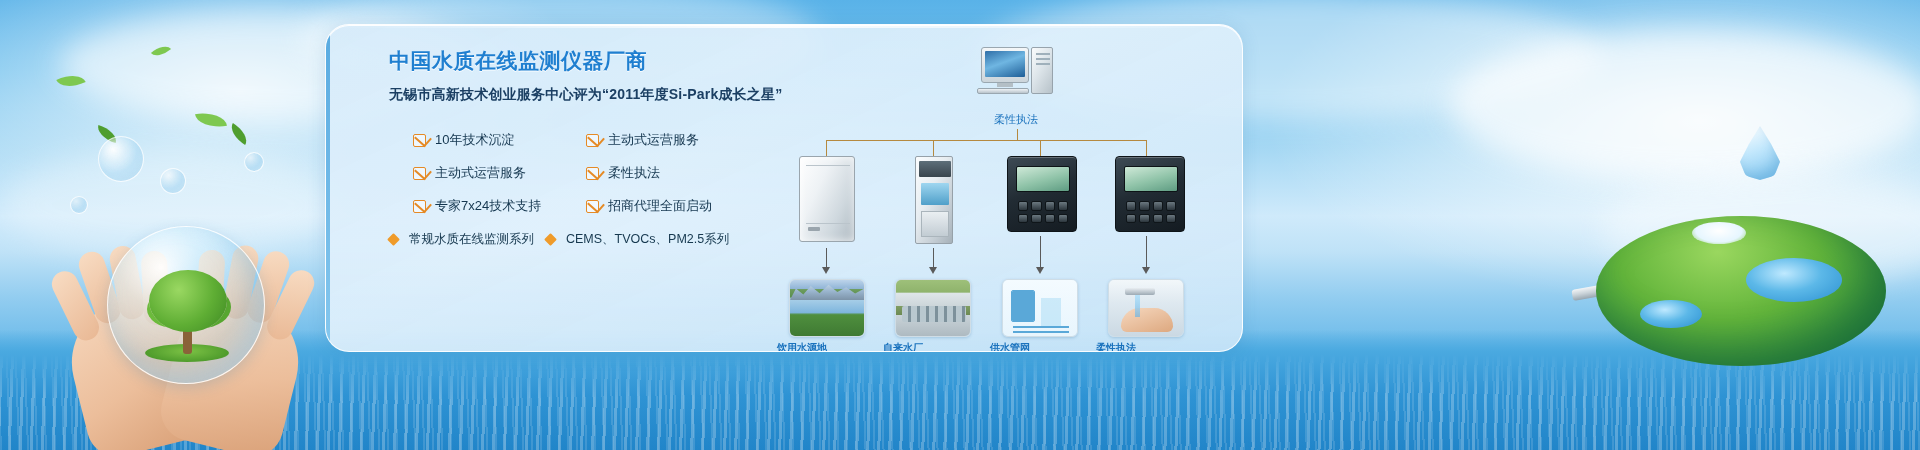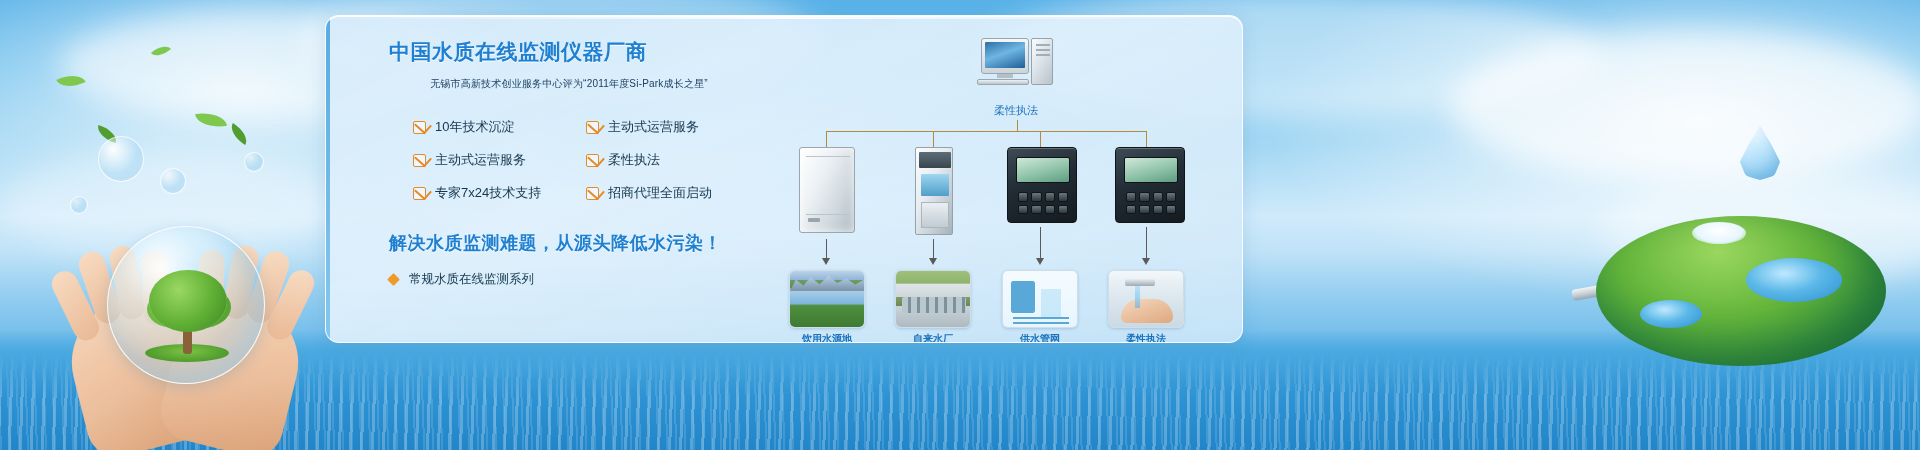--- a/index.html
+++ b/index.html
@@ -106,22 +106,22 @@
     background:linear-gradient(180deg,#f2f4f6 0%,#c9d2d8 50%,#98a6b0 100%);
     border-radius:3px; transform:rotate(-10deg);
   }
   .pipe::after{
     content:""; position:absolute; right:-7px; top:-2px; width:10px; height:15px;
     background:linear-gradient(180deg,#e8edf1,#9fadb7); border-radius:2px;
   }
 
   
   .panel {
-    position:absolute; left:325px; top:15px; width:918px; height:328px;
-    border-radius:14px;
+    position:absolute; left:325px; top:24px; width:918px; height:328px;
+    border-radius:24px;
     background:linear-gradient(155deg, rgba(214,235,250,.92) 0%, rgba(226,241,252,.90) 40%, rgba(208,232,249,.88) 100%);
     border:1px solid rgba(255,255,255,.9);
     box-shadow:0 2px 18px rgba(40,110,170,.16), inset 0 1px 0 rgba(255,255,255,.95);
     overflow:hidden;
   }
   .panel::before{
     content:""; position:absolute; left:0; top:0; width:100%; height:3px;
     background:linear-gradient(90deg, rgba(120,190,235,.0), rgba(255,255,255,.9), rgba(120,190,235,.0));
   }
   .panel-edge{
@@ -131,21 +131,21 @@
   }
 
   
   .left-col { position:absolute; left:63px; top:22px; width:360px; }
 
   .headline {
     color:#1f7fd0; font-size:21px; font-weight:bold; letter-spacing:.5px;
     text-shadow:0 1px 0 rgba(255,255,255,.85);
   }
   .subline {
-    margin-top:11px; color:#1b3f63; font-size:10px; font-weight:normal;
+    margin-top:11px; color:#1b3f63; font-size:14px; font-weight:bold;
     letter-spacing:.2px; white-space:nowrap;text-align:center;
   }
 
   .check-grid {
     margin-top:27px; display:grid; grid-template-columns:165px 170px;
     row-gap:15px; column-gap:8px;
   }
   .check-item { display:flex; align-items:center; gap:9px;padding-left:24px; }
   .chk {
     width:13px; height:13px; flex:0 0 13px; border:1.6px solid #e58a25;
@@ -320,21 +320,21 @@
   .ph-tap::after{
     content:""; position:absolute; left:26px; top:15px; width:5px; height:22px;
     background:linear-gradient(180deg,rgba(180,225,250,.95),rgba(110,180,225,.7));
   }
   .hand-shape{
     position:absolute; left:12px; bottom:4px; width:52px; height:24px;
     background:linear-gradient(160deg,#f6d8bf,#dda87f); border-radius:26px 26px 8px 8px;
   }
 
   .photo-caption {
-    position:absolute; top:298px; width:100px; text-align:center;
+    position:absolute; top:298px; width:100px; 
     color:#1a72bd; font-size:10px; font-weight:bold; white-space:nowrap;
   }
 </style>
 </head>
 <body>
 
 <div class="cloud c1"></div>
 <div class="cloud c2"></div>
 <div class="cloud c3"></div>
 <div class="cloud c4"></div>
@@ -412,26 +412,29 @@
       <div class="check-item">
         <span class="chk"></span>
         <span class="check-label">专家7x24技术支持</span>
       </div>
       <div class="check-item">
         <span class="chk"></span>
         <span class="check-label">招商代理全面启动</span>
       </div>
     </div>
 
-    <div class="headline2">解决水质监测难题，从源头降低水污染！</div>
 
     <div class="bullets">
       <div class="bullet-item">
         <span class="diamond"></span>
         <span class="bullet-label">常规水质在线监测系列</span>
+      </div>
+      <div class="bullet-item">
+        <span class="diamond"></span>
+        <span class="bullet-label">CEMS、TVOCs、PM2.5系列</span>
       </div>
 
     </div>
   </div>
 
   <div class="diagram">
 
     <div class="pc">
       <div class="monitor">
         <div class="screen"></div>

